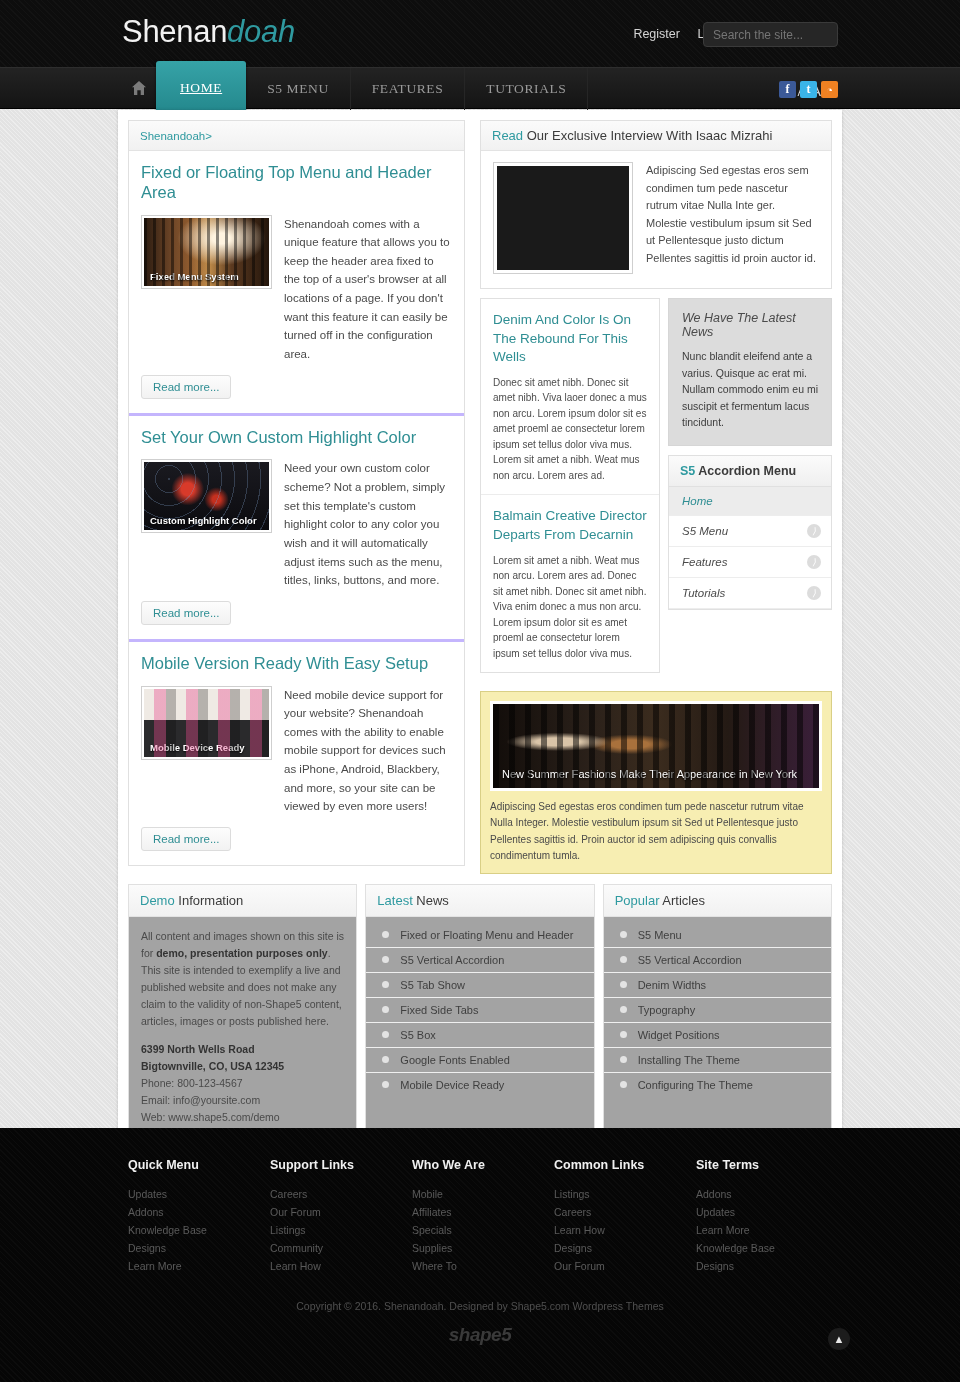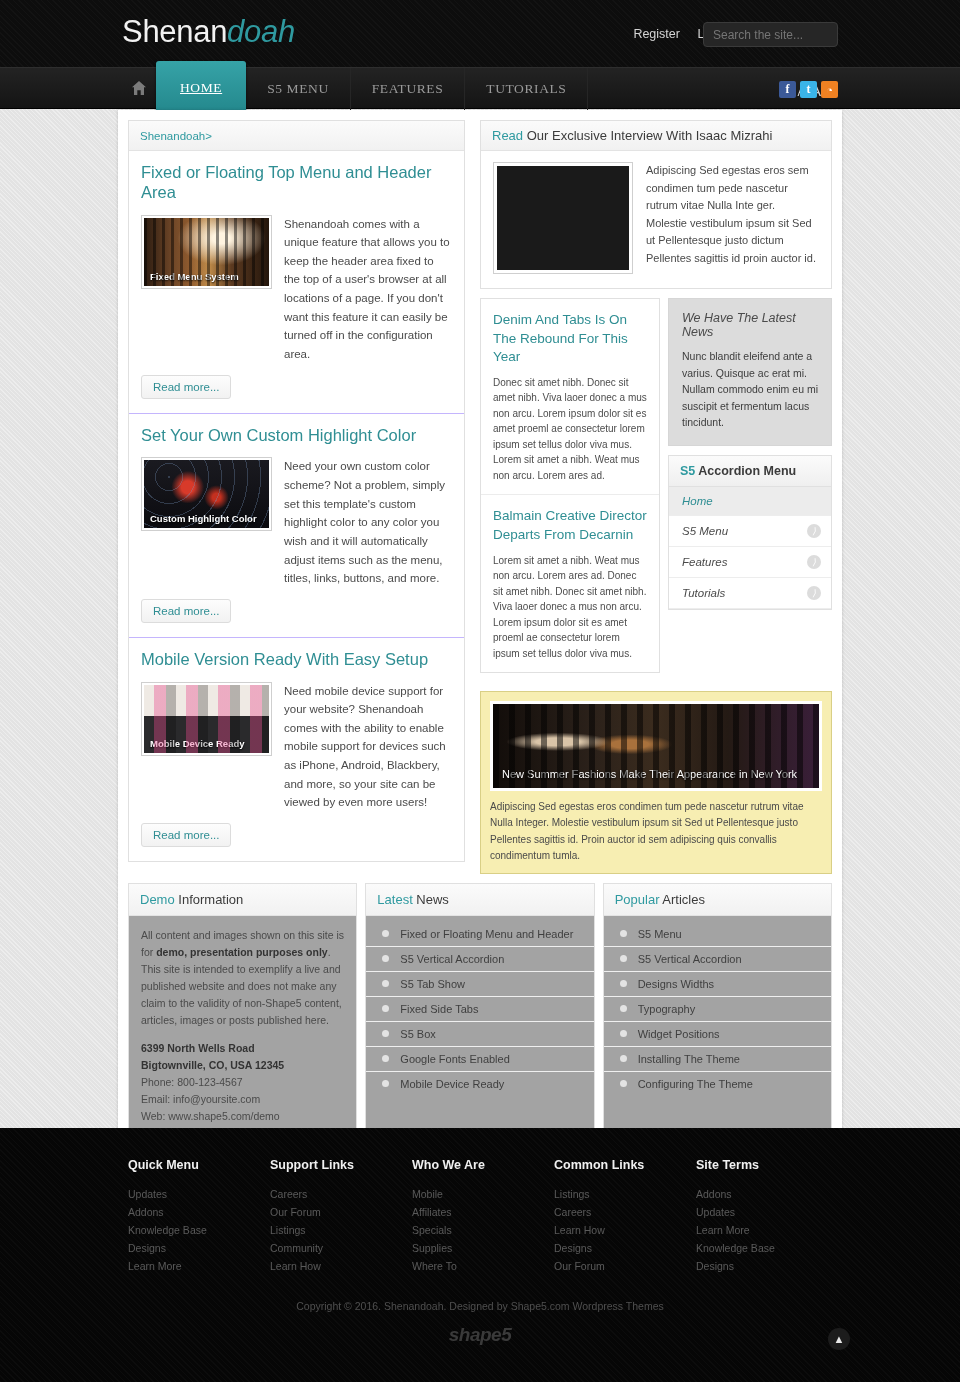--- a/index.html
+++ b/index.html
@@ -98,21 +98,21 @@
     background: linear-gradient(#fbfbfb, #f1f1f1);
     border-bottom: 1px solid #e3e3e3;
     padding: 7px 11px; font-size: 13px; color: #3b3b3b;
   }
   .panel-head .hl { color: #2f9aa0; }
   .panel-body { padding: 11px 12px 14px 12px; }
 
   .crumb { font-size: 11.5px; color: #2f9aa0; }
 
   
-  .article { padding: 12px 12px 14px 12px; border-bottom: 1px solid #c4b5fd; }
+  .article { padding: 12px 12px 14px 12px; border-bottom: 3px solid #c4b5fd; }
   .article:last-child { border-bottom: none; }
   .art-title {
     font-size: 16.5px; color: #2f8e93; font-weight: 400;
     margin-bottom: 12px; line-height: 1.2;
   }
   .art-row { display: flex; gap: 12px; }
   .thumb {
     width: 131px; height: 74px; border: 1px solid #cfcfcf; padding: 2px;
     background: #fff; flex: 0 0 auto; position: relative;
   }
@@ -399,26 +399,26 @@
               <p>Adipiscing Sed egestas eros sem condimen tum pede nascetur rutrum vitae Nulla Inte ger. Molestie vestibulum ipsum sit Sed ut Pellentesque justo dictum Pellentes sagittis id proin auctor id.</p>
             </div>
           </div>
         </div>
       </div>
 
       <div class="midrow">
         <div class="mid-left">
           <div class="panel">
             <div class="news-item">
-              <div class="news-title">Denim And Tabs Is On The Rebound For This Year</div>
+              <div class="news-title">Denim And Color Is On The Rebound For This Wells</div>
               <div class="news-body">Donec sit amet nibh. Donec sit amet nibh. Viva laoer donec a mus non arcu. Lorem ipsum dolor sit es amet proeml ae consectetur lorem ipsum set tellus dolor viva mus. Lorem sit amet a nibh. Weat mus non arcu. Lorem ares ad.</div>
             </div>
             <div class="news-item">
               <div class="news-title">Balmain Creative Director Departs From Decarnin</div>
-              <div class="news-body">Lorem sit amet a nibh. Weat mus non arcu. Lorem ares ad. Donec sit amet nibh. Donec sit amet nibh. Viva laoer donec a mus non arcu. Lorem ipsum dolor sit es amet proeml ae consectetur lorem ipsum set tellus dolor viva mus.</div>
+              <div class="news-body">Lorem sit amet a nibh. Weat mus non arcu. Lorem ares ad. Donec sit amet nibh. Donec sit amet nibh. Viva enim donec a mus non arcu. Lorem ipsum dolor sit es amet proeml ae consectetur lorem ipsum set tellus dolor viva mus.</div>
             </div>
           </div>
         </div>
 
         <div class="mid-right">
           <div class="latest-box">
             <h3>We Have The Latest News</h3>
             <p>Nunc blandit eleifend ante a varius. Quisque ac erat mi. Nullam commodo enim eu mi suscipit et fermentum lacus tincidunt.</p>
           </div>
 
@@ -517,21 +517,21 @@
         <li>
             <span class="bullet"></span>
             <span>S5 Menu</span>
           </li>
         <li>
             <span class="bullet"></span>
             <span>S5 Vertical Accordion</span>
           </li>
         <li>
             <span class="bullet"></span>
-            <span>Designs Widths</span>
+            <span>Denim Widths</span>
           </li>
         <li>
             <span class="bullet"></span>
             <span>Typography</span>
           </li>
         <li>
             <span class="bullet"></span>
             <span>Widget Positions</span>
           </li>
         <li>

